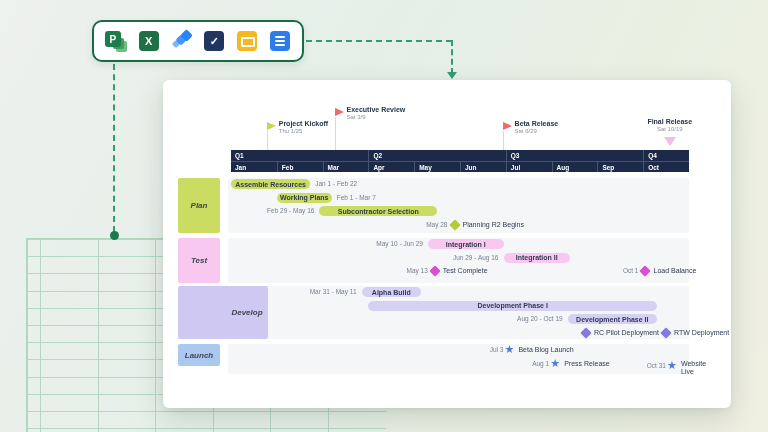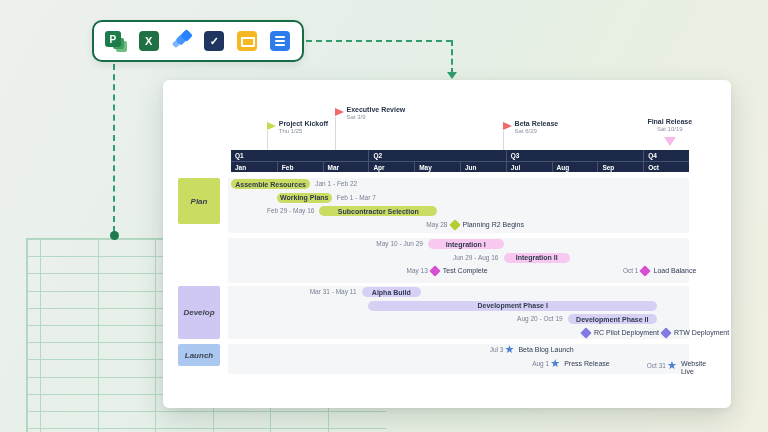--- a/index.html
+++ b/index.html
@@ -117,24 +117,25 @@
     <div class="hdr-cell" style="left: 113.8px; top: 81px; width: 45.8px; border-top: 1px solid rgb(68, 83, 111); border-left: 1px solid rgb(68, 83, 111);">Feb</div>
     <div class="hdr-cell" style="left: 159.6px; top: 81px; width: 45.8px; border-top: 1px solid rgb(68, 83, 111); border-left: 1px solid rgb(68, 83, 111);">Mar</div>
     <div class="hdr-cell" style="left: 205.4px; top: 81px; width: 45.8px; border-top: 1px solid rgb(68, 83, 111); border-left: 1px solid rgb(68, 83, 111);">Apr</div>
     <div class="hdr-cell" style="left: 251.2px; top: 81px; width: 45.8px; border-top: 1px solid rgb(68, 83, 111); border-left: 1px solid rgb(68, 83, 111);">May</div>
     <div class="hdr-cell" style="left: 297px; top: 81px; width: 45.8px; border-top: 1px solid rgb(68, 83, 111); border-left: 1px solid rgb(68, 83, 111);">Jun</div>
     <div class="hdr-cell" style="left: 342.8px; top: 81px; width: 45.8px; border-top: 1px solid rgb(68, 83, 111); border-left: 1px solid rgb(68, 83, 111);">Jul</div>
     <div class="hdr-cell" style="left: 388.6px; top: 81px; width: 45.8px; border-top: 1px solid rgb(68, 83, 111); border-left: 1px solid rgb(68, 83, 111);">Aug</div>
     <div class="hdr-cell" style="left: 434.4px; top: 81px; width: 45.8px; border-top: 1px solid rgb(68, 83, 111); border-left: 1px solid rgb(68, 83, 111);">Sep</div>
     <div class="hdr-cell" style="left: 480.2px; top: 81px; width: 45.8px; border-top: 1px solid rgb(68, 83, 111); border-left: 1px solid rgb(68, 83, 111);">Oct</div>
     <div class="lane-band" style="top: 98px; height: 55px;"></div>
-    <div class="lane-label" style="top: 98px; height: 46px; background: rgb(203, 220, 99);">Plan</div>
+    <div class="lane-label" style="top: 98px; height: 55px; background: rgb(203, 220, 99);">Plan</div>
     <div class="lane-band" style="top: 158px; height: 45px;"></div>
+    <div class="lane-label" style="top: 158px; height: 45px; background: rgb(248, 200, 240);">Test</div>
     <div class="lane-band" style="top: 206px; height: 53px;"></div>
-    <div class="lane-label" style="top: 206px; height: 53px; background: rgb(207, 200, 243);">Develop</div>
+    <div class="lane-label" style="top: 206px; height: 53px; background: rgb(207, 200, 243); padding-left: 48px;">Develop</div>
     <div class="lane-band" style="top: 264px; height: 30px;"></div>
     <div class="lane-label" style="top: 264px; height: 22px; background: rgb(171, 200, 241);">Launch</div>
     <div class="chart-layer">
       <div class="bar" style="left: 68px; width: 79.234px; top: 99px; background: rgb(203, 220, 99);">Assemble Resources</div>
       <div class="bar-date" style="top: 99px; left: 152.234px;">Jan 1 - Feb 22</div>
       <div class="bar" style="left: 113.8px; width: 54.96px; top: 112.5px; background: rgb(203, 220, 99);">Working Plans</div>
       <div class="bar-date" style="top: 112.5px; left: 173.76px;">Feb 1 - Mar 7</div>
       <div class="bar" style="left: 156.394px; width: 117.706px; top: 126px; background: rgb(203, 220, 99);">Subcontractor Selection</div>
       <div class="bar-date" style="top: 126px; left: 151.394px; transform: translateX(-100%);">Feb 29 - May 16</div>
       <div class="ms" style="left: 291.504px; top: 139.5px;">

